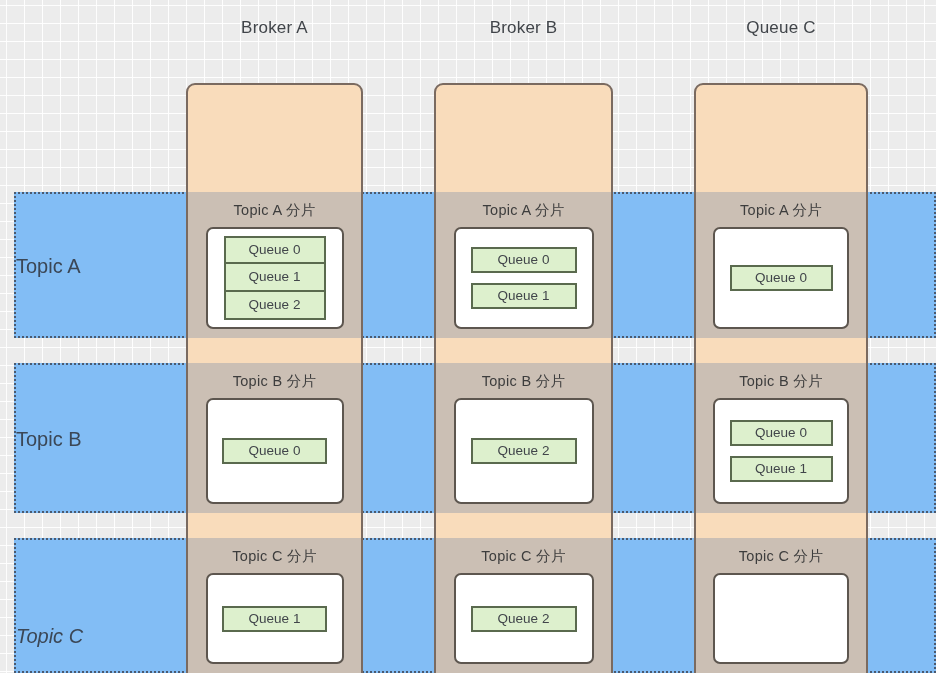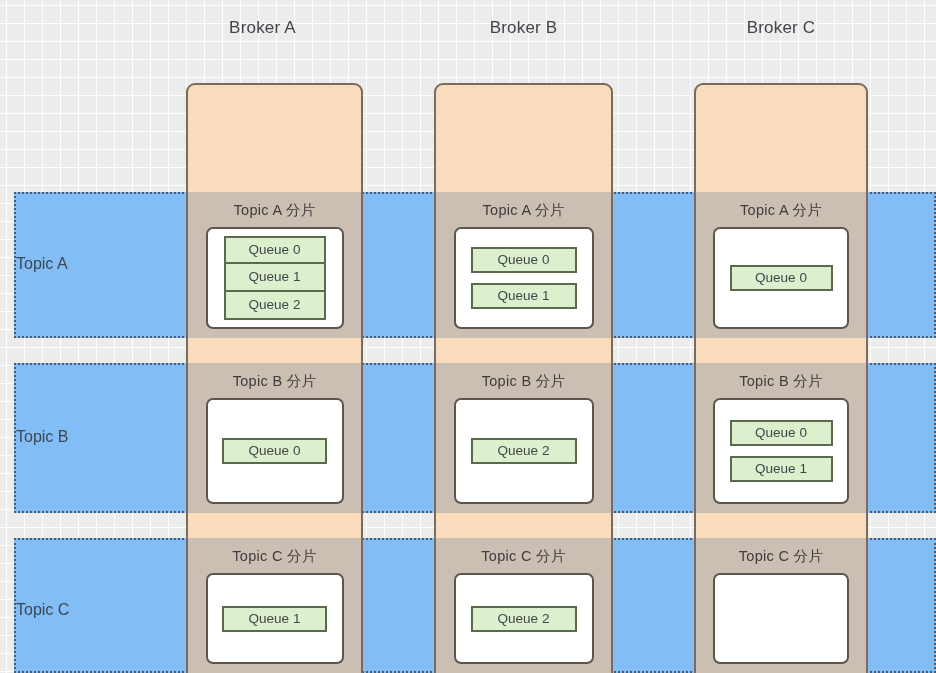--- a/index.html
+++ b/index.html
@@ -65,21 +65,21 @@
     width: 922px;
     background: #82bdf5;
     border: 2px dotted #4a5a70;
     box-sizing: border-box;
     z-index: 2;
   }
 
   .topic-label {
     position: absolute;
     left: 16px;
-    font-size: 16px;
+    font-size: 20px;
     color: #3b4756;
     white-space: nowrap;
     z-index: 5;
   }
 
   
   .shard-cell {
     position: absolute;
     background: #cbbfb4;
     border-left: 2px solid #7a6a60;
@@ -204,22 +204,22 @@
           <div class="queue-chip" style="width: 106px; height: 26px;">Queue 2</div>
         </div>
       </div>
       <div class="shard-cell" style="left: 694px; width: 174px; top: 538px; height: 135px;">
         <div class="shard-title">Topic C 分片</div>
         <div class="queue-card stack-gap" style="width: 136px; height: 91px;"></div>
       </div>
     </div>
 
   <div id="broker-labels">
-      <div class="broker-label" style="left: 174px; width: 177px;">Broker A</div>
+      <div class="broker-label" style="left: 186px; width: 177px;">Broker A</div>
       <div class="broker-label" style="left: 434px; width: 179px; text-align: center;">Broker B</div>
-      <div class="broker-label" style="left: 694px; width: 174px;">Broker C</div>
+      <div class="broker-label" style="left: 694px; width: 174px;">Queue C</div>
     </div>
   <div id="topic-labels">
       <div class="topic-label" style="top: 255px;">Topic A</div>
       <div class="topic-label" style="top: 428px;">Topic B</div>
-      <div class="topic-label" style="top: 601px;">Topic C</div>
+      <div class="topic-label" style="top: 625px; font-style: italic;">Topic C</div>
     </div>
 </div>
 
 </body></html>

